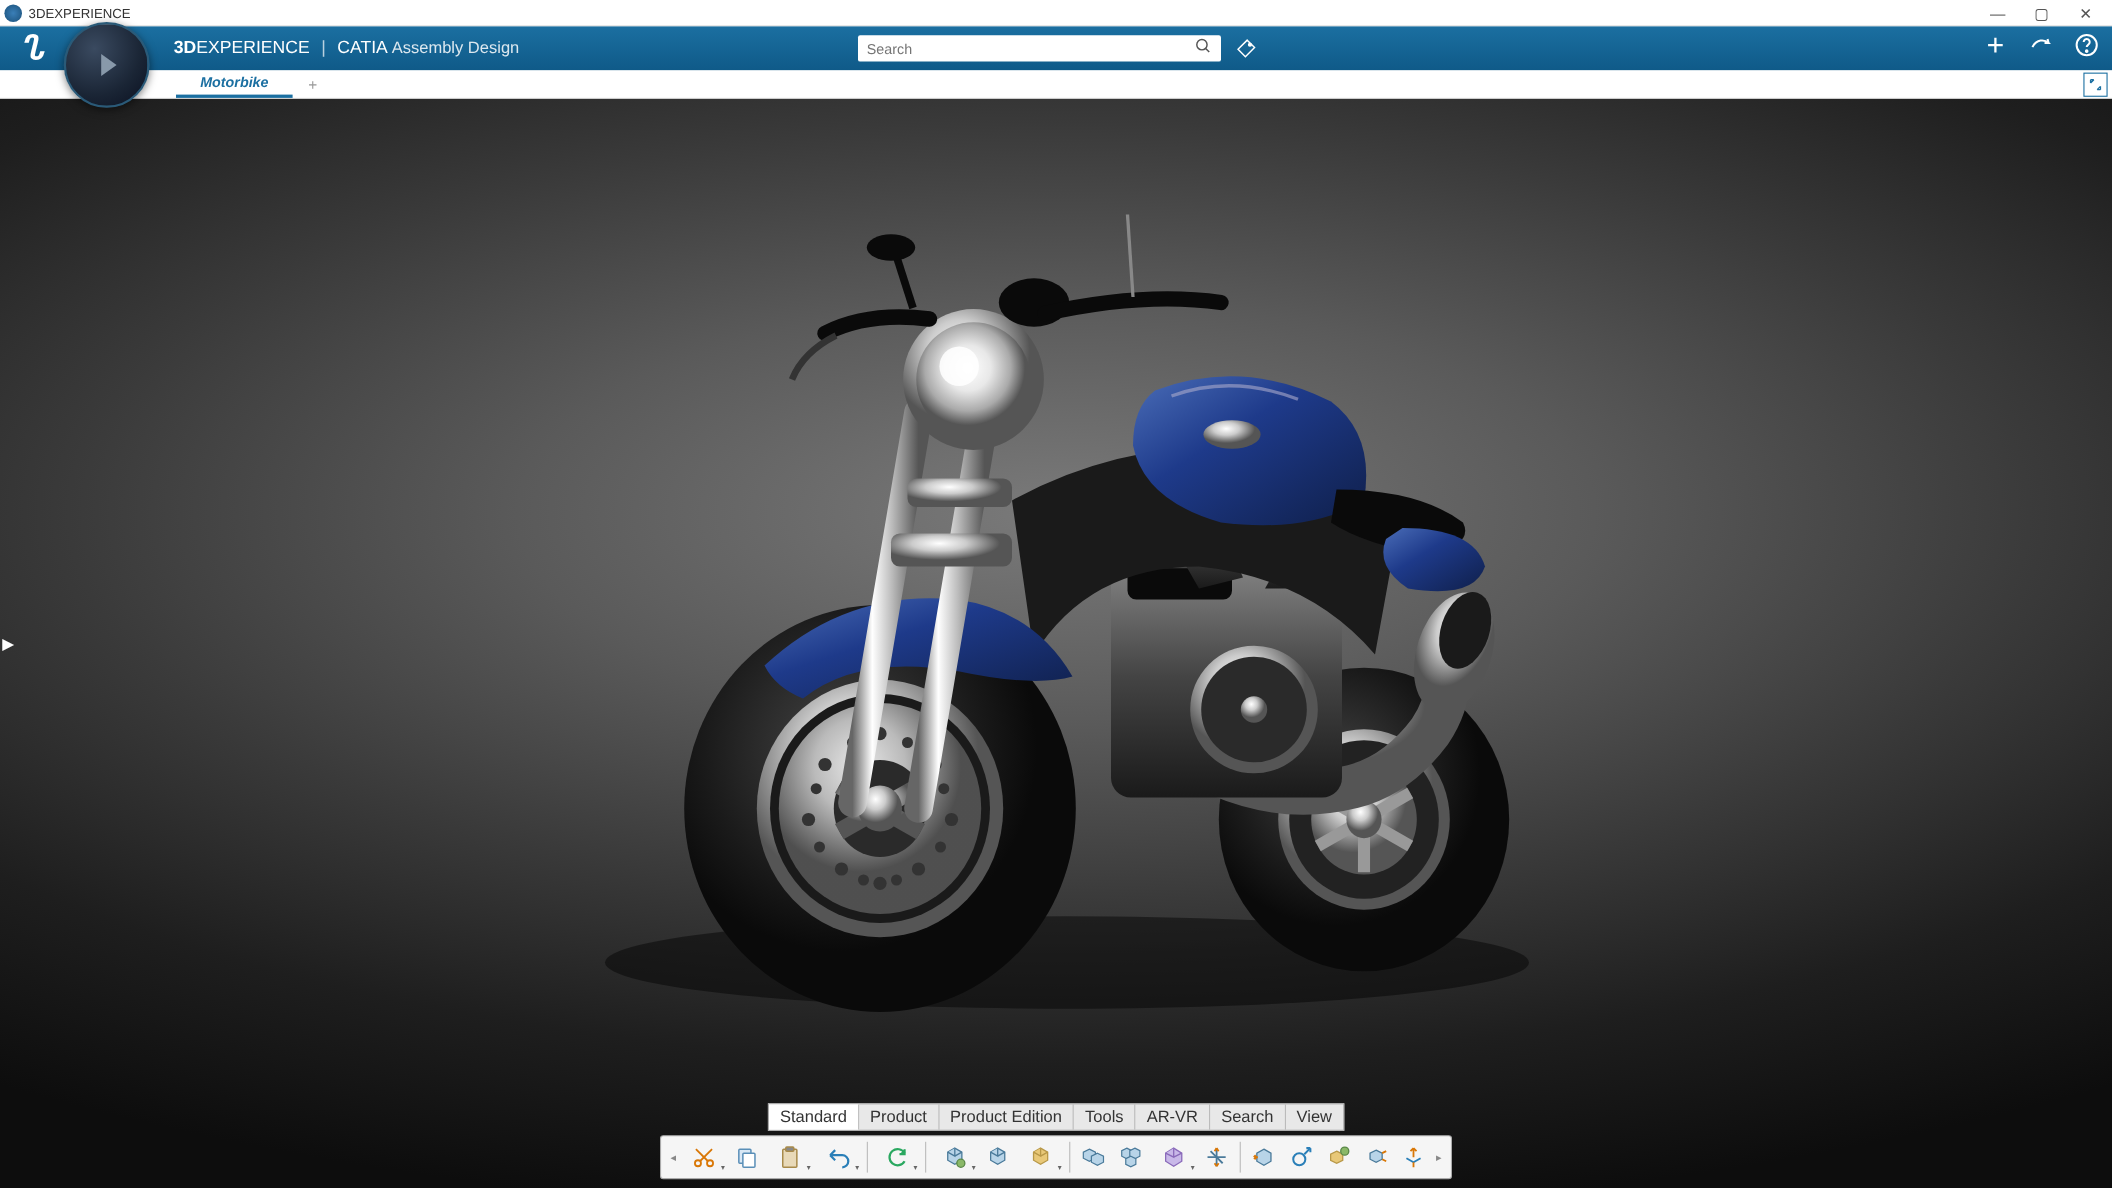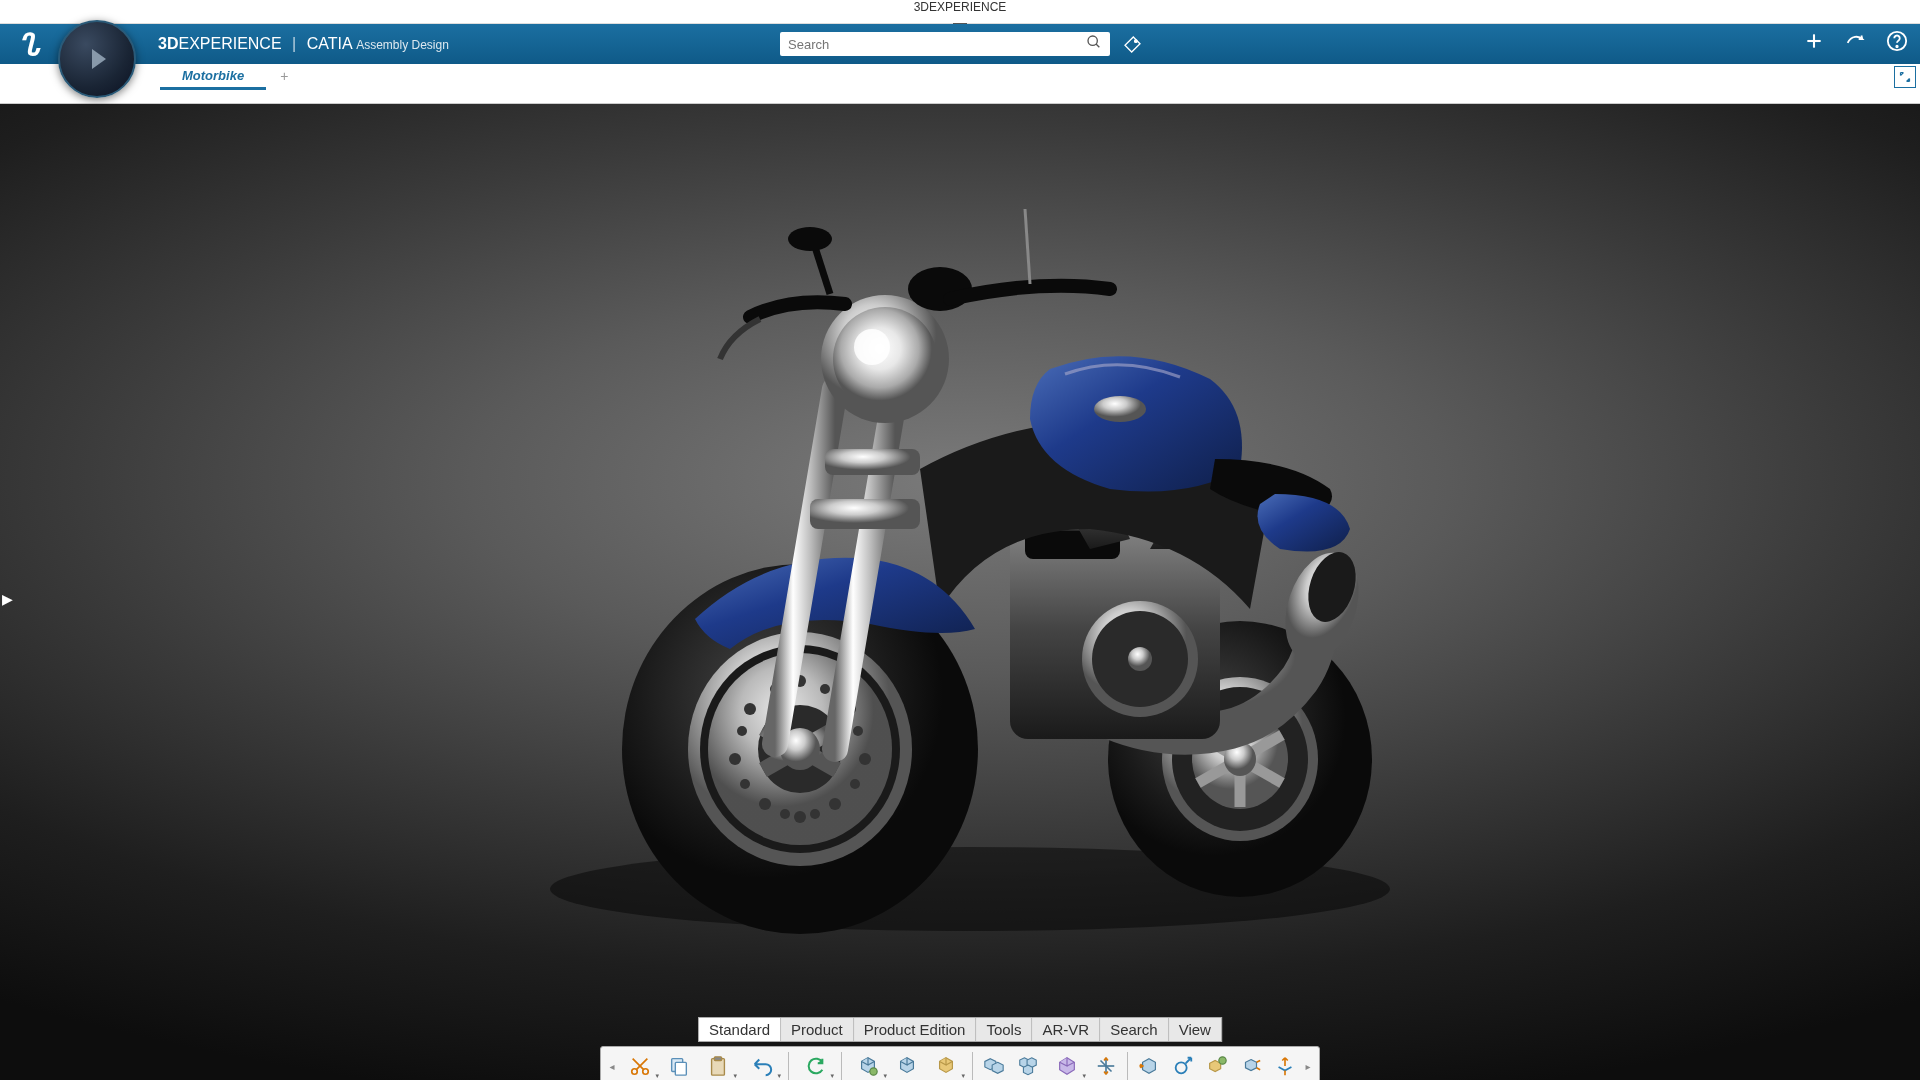--- a/index.html
+++ b/index.html
@@ -1,42 +1,42 @@
 <!DOCTYPE html>
 <html><head>
 <meta charset="utf-8">
 <style>
 * { margin: 0; padding: 0; box-sizing: border-box; font-family: "Segoe UI", Arial, sans-serif; }
 html, body { width: 1920px; height: 1080px; overflow: hidden; background: #fff; }
 
 
-.titlebar { height: 24px; background: #fff; display: flex; align-items: center; padding: 0 4px; font-size: 12px; color: #333; border-bottom: 1px solid #ddd; flex-direction: column; }
+.titlebar { height: 24px; background: #fff; display: flex; align-items: center; padding: 0 4px; font-size: 12px; color: #333; border-bottom: 1px solid #ddd; }
 .titlebar .app-icon { width: 16px; height: 16px; margin-right: 6px; background: radial-gradient(circle,#3a7fb8,#1a4f78); border-radius: 50%; }
 .titlebar .spacer { flex: 1; }
 .titlebar .win-btn { width: 40px; height: 22px; display: flex; align-items: center; justify-content: center; font-size: 14px; cursor: pointer; color: #555; }
 
 
 .topbar { height: 40px; background: linear-gradient(#1b6fa1,#0f5a88); display: flex; align-items: center; padding: 0 12px; color: #fff; position: relative; }
 .logo-big { position: absolute; left: 58px; top: -4px; width: 78px; height: 78px; border-radius: 50%; background: radial-gradient(circle at 35% 30%, #3a4a60 0%, #1a2535 60%, #0a1020 100%); border: 2px solid #2a5a78; z-index: 20; box-shadow: 0 2px 8px rgba(0,0,0,0.5); display:flex; align-items:center; justify-content:center;}
 .logo-big::after { content:""; width:0;height:0; border-left:14px solid #8899aa; border-top:10px solid transparent; border-bottom:10px solid transparent; margin-left:4px;}
 .ds-logo { font-family: serif; font-size: 30px; font-style: italic; font-weight: bold; margin-left: 6px; width: 40px; }
 .brand { margin-left: 100px; font-size: 16px; font-weight: 300; white-space: nowrap; }
 .brand b { font-weight: 700; }
 .brand .sep { margin: 0 6px; opacity: 0.7; }
-.brand .module { font-size: 12px; opacity: 0.85; }
+.brand .module { font-size: 15px; opacity: 0.85; }
 .search-wrap { margin-left: auto; margin-right: auto; position:absolute; left:50%; transform:translateX(-50%); display:flex; align-items:center;}
 .search-box { width: 330px; height: 24px; background: #fff; border-radius: 2px; display: flex; align-items: center; padding: 0 8px; }
 .search-box input { flex: 1; border: none; outline: none; font-size: 13px; background: transparent; color:#333; }
 .search-box .sicon { color: #555; font-size: 16px; }
 .tag-icon { margin-left: 10px; font-size: 20px; transform: rotate(90deg); }
 .top-right { margin-left: auto; display: flex; gap: 20px; align-items: center; }
 .top-right .tbtn { font-size: 22px; cursor: pointer; }
 
 
-.tabsbar { height: 40px; background: #fff; display: flex; align-items: flex-start; padding-left: 160px; position: relative; border-bottom: 1px solid #ccc;}
+.tabsbar { height: 26px; background: #fff; display: flex; align-items: flex-end; padding-left: 160px; position: relative; border-bottom: 1px solid #ccc;}
 .tab { padding: 4px 22px; font-size: 13px; font-style: italic; font-weight: 600; color: #1b6fa1; border-bottom: 3px solid #1b6fa1; }
 .tab-add { padding: 4px 14px; color: #999; font-size: 14px; cursor:pointer; }
 .collapse-icon { position:absolute; right:4px; top:2px; width:22px; height:22px; border:1px solid #1b6fa1; display:flex; align-items:center; justify-content:center; color:#1b6fa1; font-size:12px; cursor:pointer;}
 
 
 .viewport { position: relative; height: calc(1080px - 24px - 40px - 26px); background: radial-gradient(ellipse 85% 65% at 50% 38%, #7a7a7a 0%, #5a5a5a 30%, #3a3a3a 55%, #1e1e1e 78%, #0d0d0d 100%); overflow:hidden;}
 .expand-handle { position:absolute; left:0; top:50%; transform:translateY(-50%); color:#fff; font-size:14px; padding:4px 2px; cursor:pointer; z-index:5;}
 
 
 .bike { position:absolute; left:50%; top:48%; transform:translate(-50%,-50%); width:980px; height:780px; }

